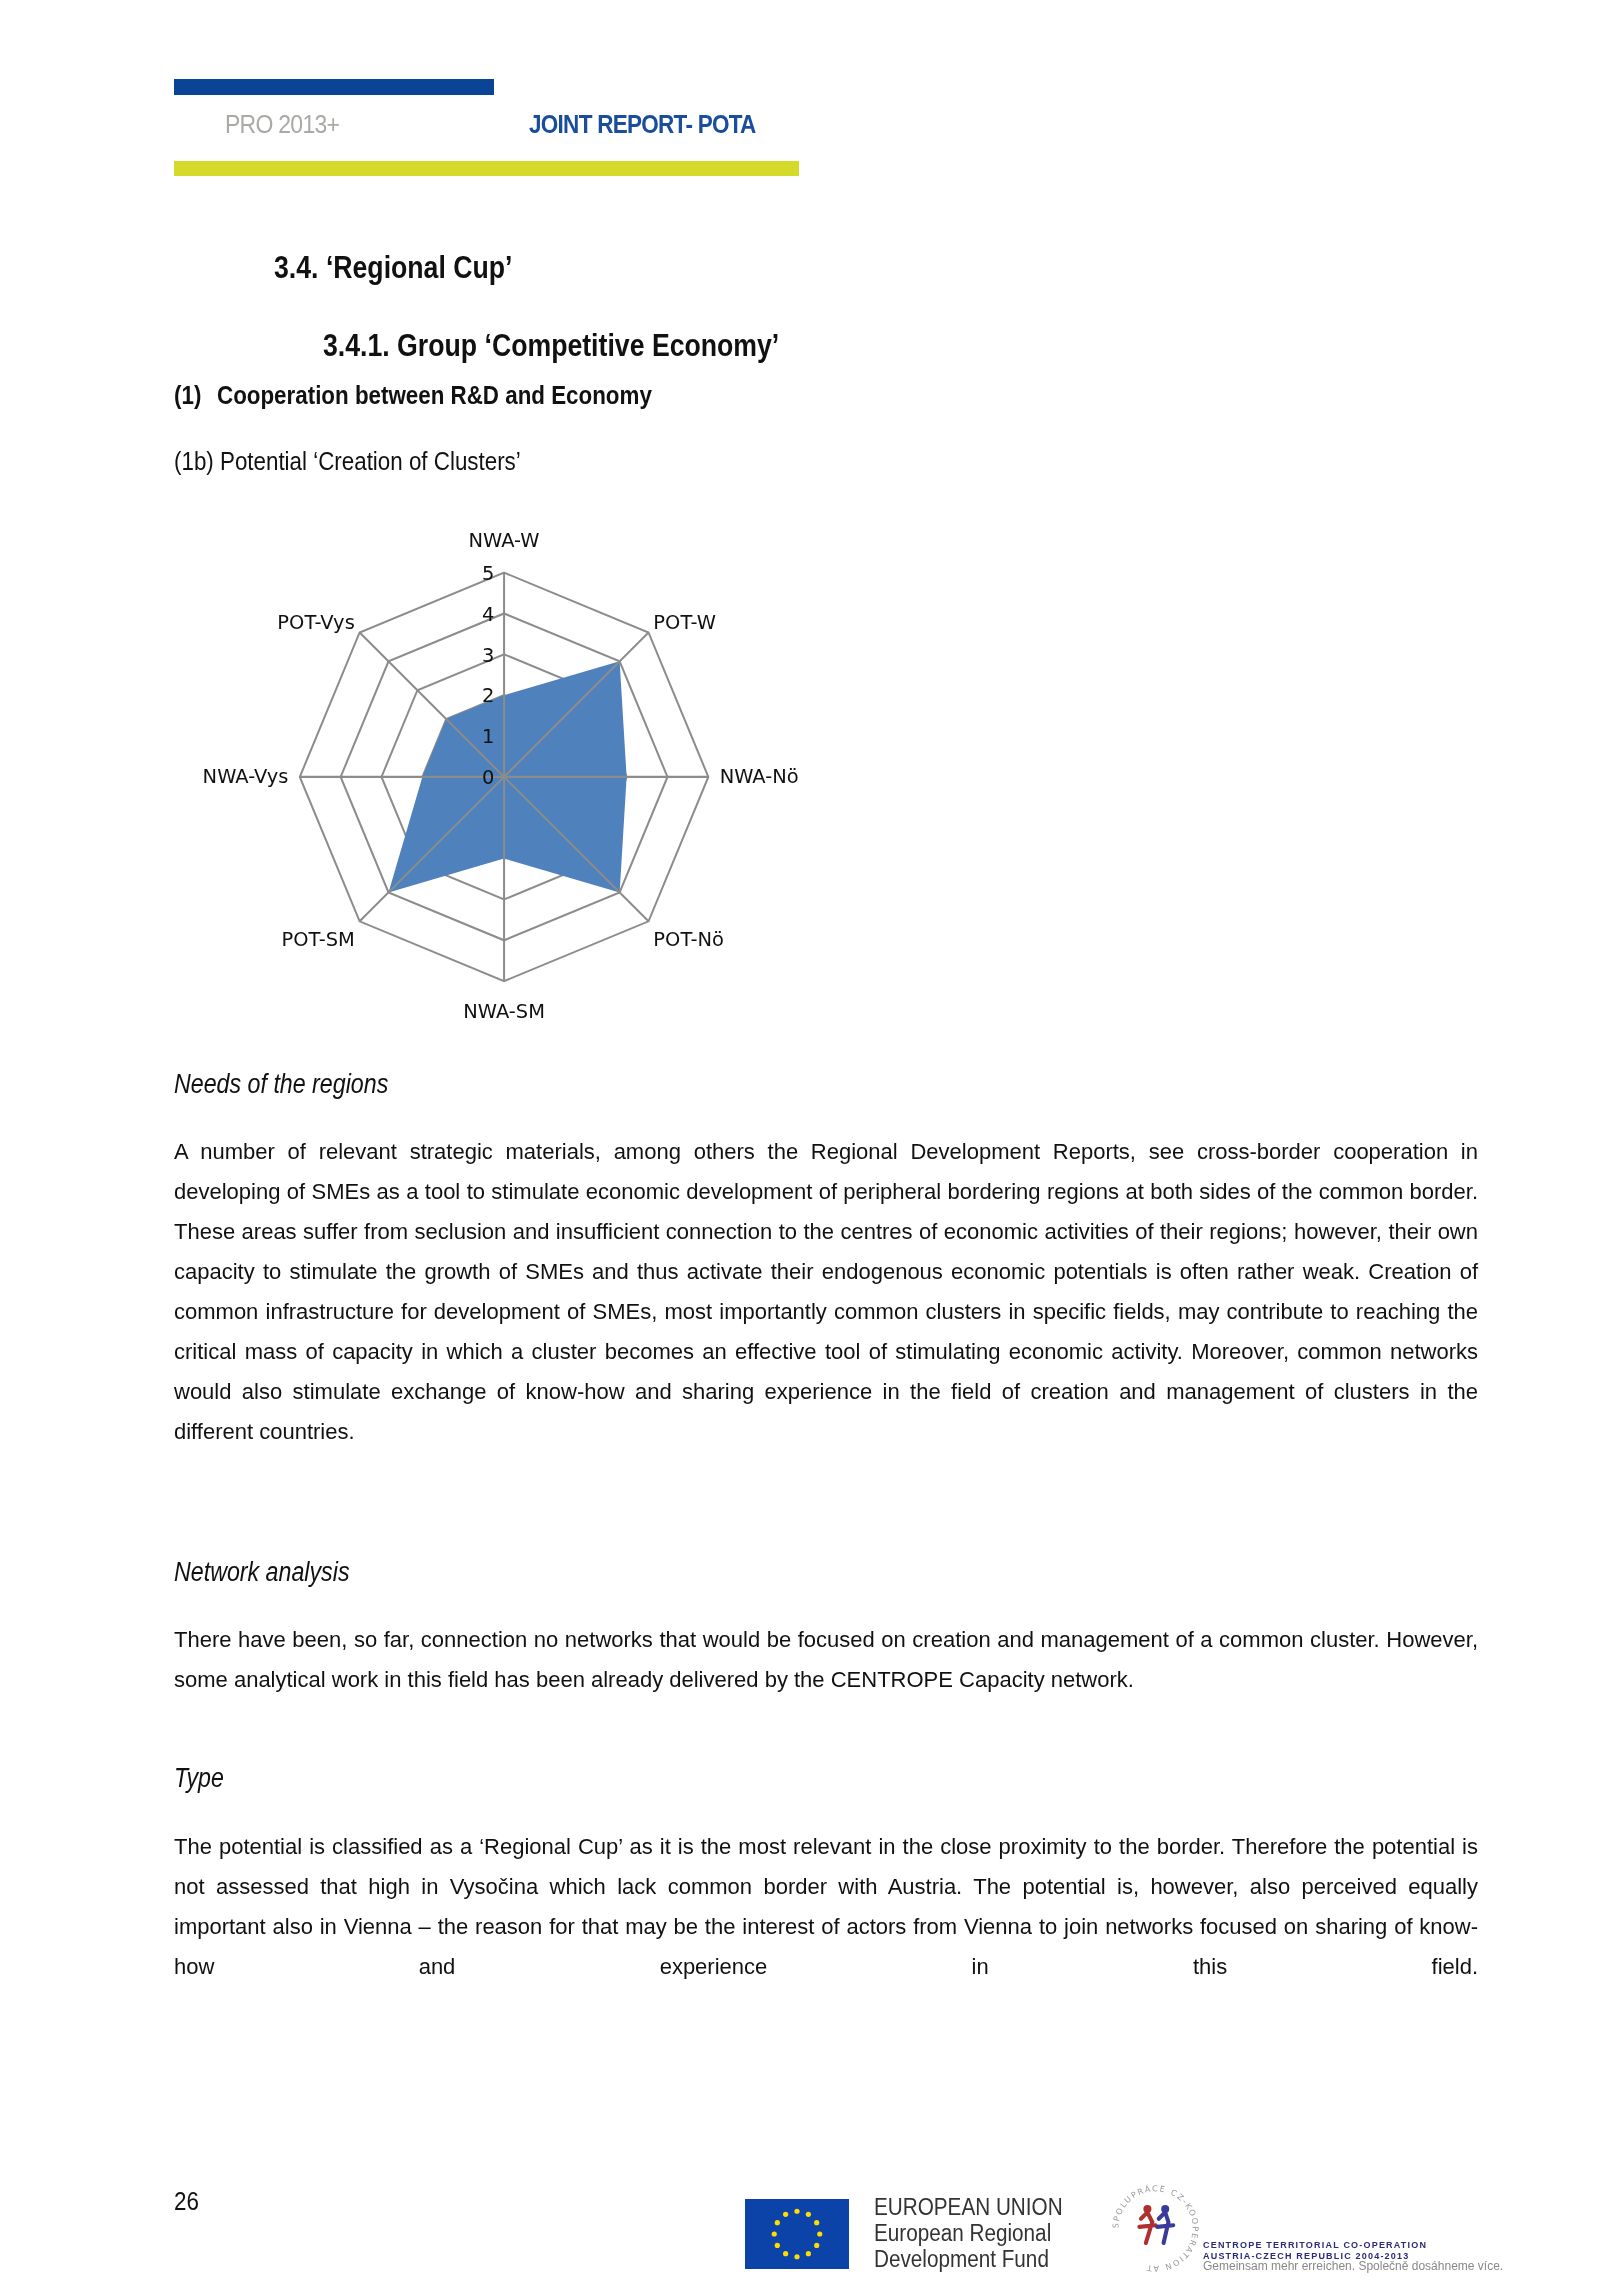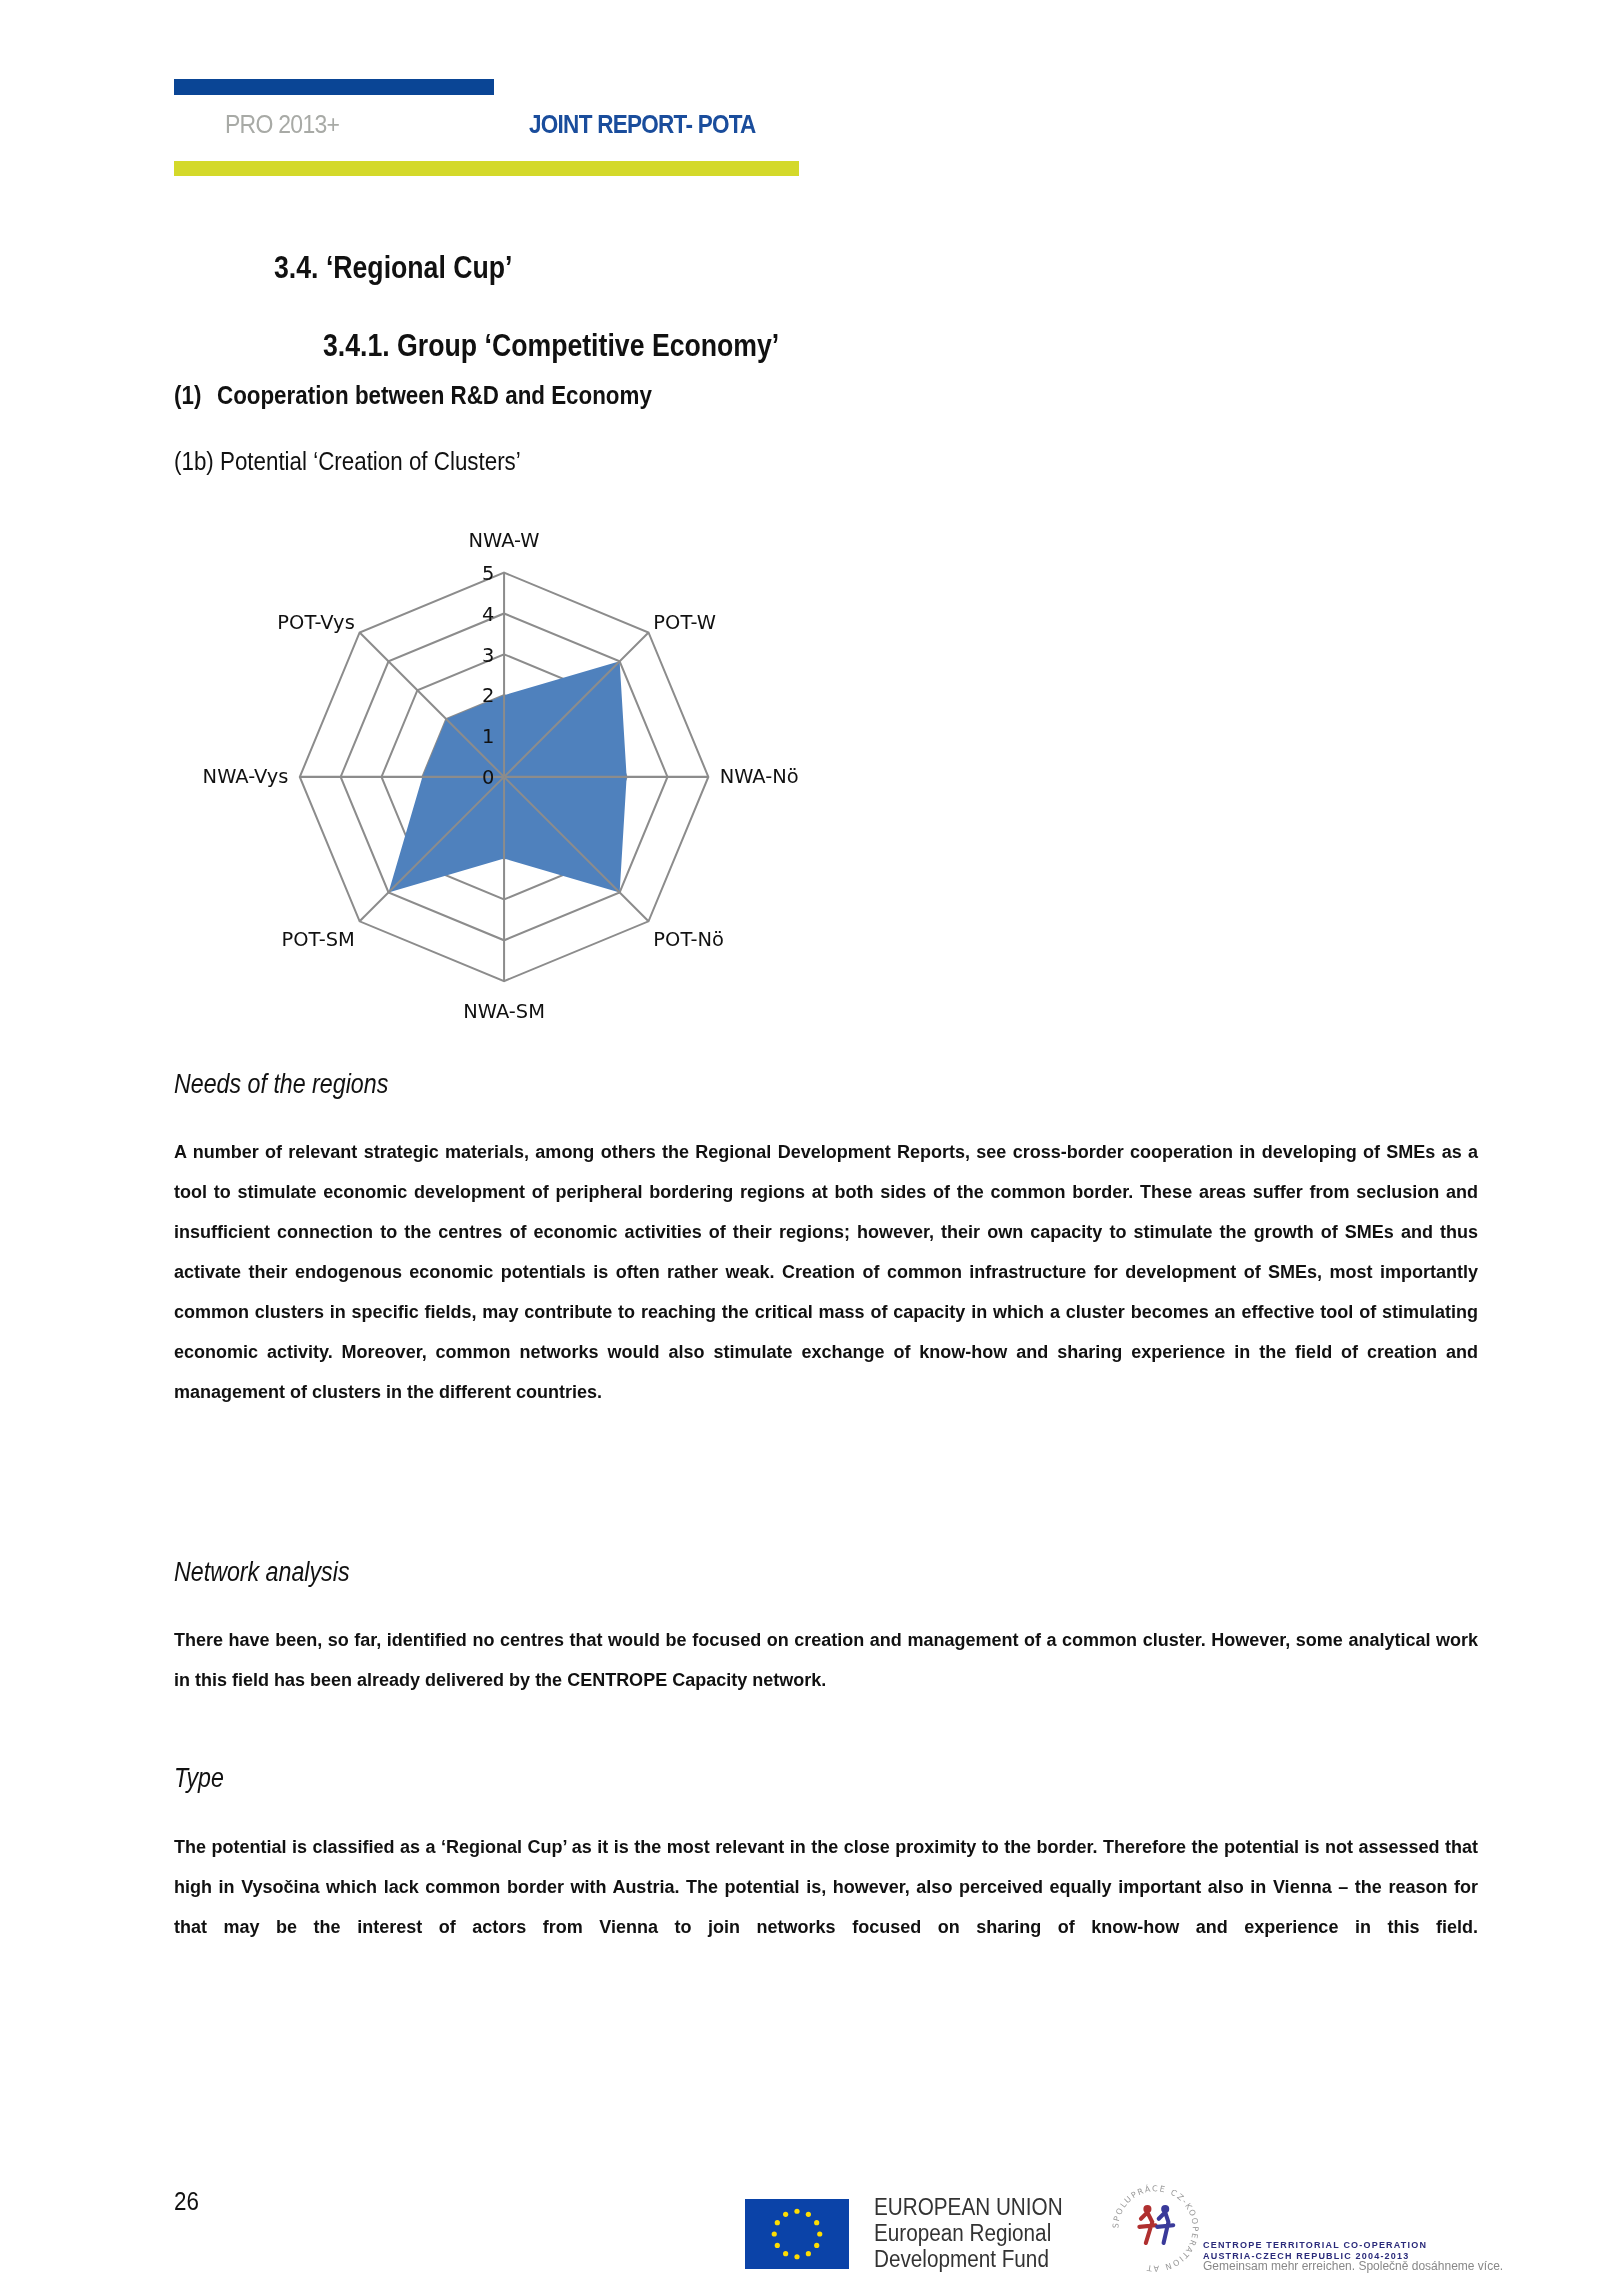--- a/index.html
+++ b/index.html
@@ -10,21 +10,21 @@
   .bar-yellow { left:174px; top:161px; width:625px; height:14.6px; background:#d4d92a; }
   .hdr-left { left:225px; top:110px; font-size:25px; color:#a8aaa6; letter-spacing:-0.8px; transform:scaleX(0.92); transform-origin:left; }
   .hdr-right { left:529px; top:110px; font-size:25px; color:#1a4d9c; font-weight:bold; letter-spacing:-0.8px; transform:scaleX(0.9); transform-origin:left; }
   .h1 { left:274px; top:250px; font-size:31px; font-weight:bold; transform:scaleX(0.86); transform-origin:left; }
   .h2 { left:323px; top:328px; font-size:31px; font-weight:bold; transform:scaleX(0.86); transform-origin:left; }
   .h3 { left:174px; top:380px; font-size:26px; font-weight:bold; transform:scaleX(0.86); transform-origin:left; white-space:nowrap; }
   .h3 .num { display:inline-block; width:50px; }
   .h4 { left:174px; top:446px; font-size:26px; transform:scaleX(0.86); transform-origin:left; white-space:nowrap; }
   .chart { left:162px; top:519px; width:689px; height:519px; }
   .sub { left:174px; font-size:27px; font-style:italic; transform:scaleX(0.86); transform-origin:left; white-space:nowrap; }
-  .para { left:174px; width:1304px; font-size:18px; line-height:40px; text-align:justify; text-align-last:left;font-weight:bold; }
+  .para { left:174px; width:1304px; font-size:22px; line-height:40px; text-align:justify; text-align-last:left; }
   .para.justify-last { text-align-last:justify; }
   .pnum { left:174px; top:2186px; font-size:26px; transform:scaleX(0.86); transform-origin:left; }
   .eu-flag { left:745px; top:2199px; width:104px; height:70px; background:#0b43a8; }
   .eu-text { left:874px; top:2194px; font-size:23px; line-height:26px; color:#333; transform:scaleX(0.9); transform-origin:left; white-space:nowrap; }
   .coop-logo { left:1107px; top:2180px; width:97px; height:97px; }
   .coop-text { left:1203px; top:2240px; font-size:9px; line-height:10.5px; color:#2a2a7a; font-weight:bold; letter-spacing:1.2px; white-space:nowrap; }
   .coop-text .tag { color:#888; font-weight:normal; letter-spacing:0; font-size:12px; }
   .axis-label { font-family:"DejaVu Sans", sans-serif; font-size:24px; fill:#111; }
   .tick-label { font-family:"DejaVu Sans", sans-serif; font-size:24px; fill:#111; }
 </style>
@@ -79,21 +79,21 @@
       <text x="437.80909114099006" y="1166.19090885901" text-anchor="end" class="axis-label">POT-SM</text>
       <text x="356" y="966" text-anchor="end" class="axis-label">NWA-Vys</text>
       <text x="437.80909114098995" y="775.8090911409901" text-anchor="end" class="axis-label">POT-Vys</text>
     </g>
 </svg>
 
 <div class="abs sub" style="top:1069px;">Needs of the regions</div>
 <div class="abs para" style="top:1132px;">A number of relevant strategic materials, among others the Regional Development Reports, see cross-border cooperation in developing of SMEs as a tool to stimulate economic development of peripheral bordering regions at both sides of the common border. These areas suffer from seclusion and insufficient connection to the centres of economic activities of their regions; however, their own capacity to stimulate the growth of SMEs and thus activate their endogenous economic potentials is often rather weak. Creation of common infrastructure for development of SMEs, most importantly common clusters in specific fields, may contribute to reaching the critical mass of capacity in which a cluster becomes an effective tool of stimulating economic activity. Moreover, common networks would also stimulate exchange of know-how and sharing experience in the field of creation and management of clusters in the different countries.</div>
 
 <div class="abs sub" style="top:1557px;">Network analysis</div>
-<div class="abs para" style="top:1620px;">There have been, so far, identified no centres that would be focused on creation and management of a common cluster. However, some analytical work in this field has been already delivered by the CENTROPE Capacity network.</div>
+<div class="abs para" style="top:1620px;">There have been, so far, connection no networks that would be focused on creation and management of a common cluster. However, some analytical work in this field has been already delivered by the CENTROPE Capacity network.</div>
 
 <div class="abs sub" style="top:1763px;">Type</div>
 <div class="abs para justify-last" style="top:1827px;">The potential is classified as a ‘Regional Cup’ as it is the most relevant in the close proximity to the border. Therefore the potential is not assessed that high in Vysočina which lack common border with Austria. The potential is, however, also perceived equally important also in Vienna – the reason for that may be the interest of actors from Vienna to join networks focused on sharing of know-how and experience in this field.</div>
 
 <div class="abs pnum">26</div>
 
 <svg class="abs eu-flag" viewBox="0 0 128 86" width="104" height="70">
   <rect width="128" height="86" fill="#0b43a8"></rect>
   <g fill="#ffdd00" id="eu-stars">
       <circle cx="92" cy="43" r="3.2"></circle>

